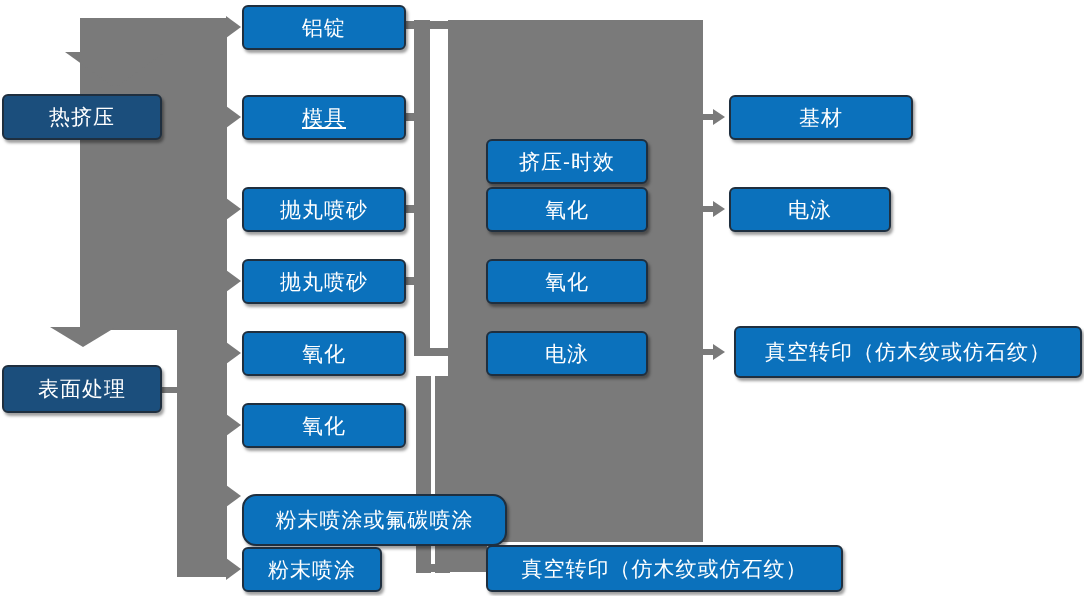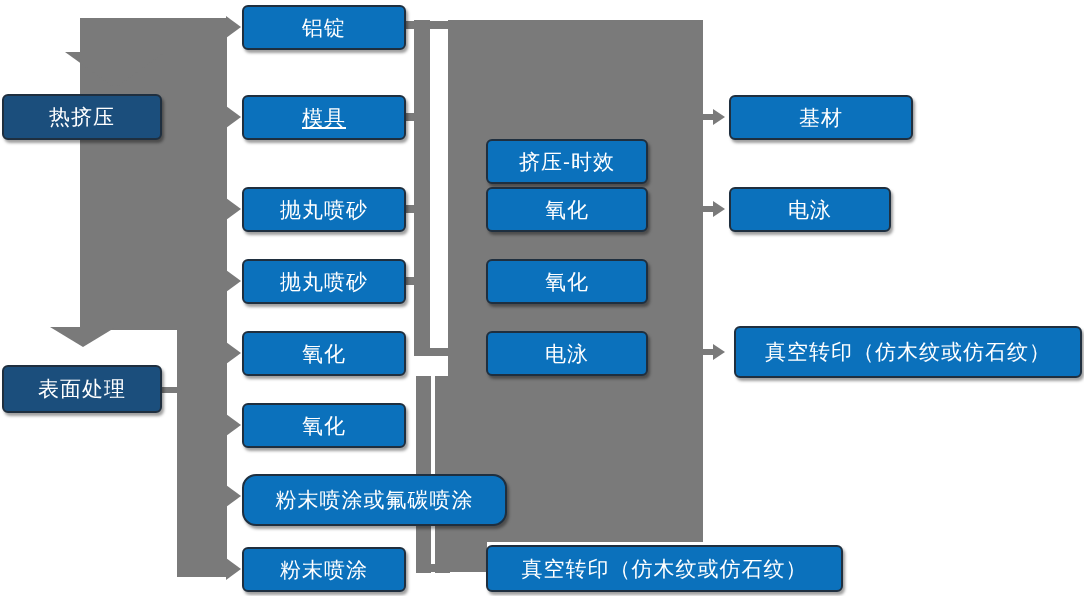--- a/index.html
+++ b/index.html
@@ -63,22 +63,22 @@
 
   <div class="box dark" style="left:2px;top:365px;width:160px;height:48px;">表面处理</div>
   <div class="box dark" style="left:2px;top:94px;width:160px;height:46px;">热挤压</div>
 
   <div class="box" style="left:242px;top:5px;width:164px;height:45px;">铝锭</div>
   <div class="box" style="left:242px;top:95px;width:164px;height:45px;text-decoration:underline;">模具</div>
   <div class="box" style="left:242px;top:187px;width:164px;height:45px;">抛丸喷砂</div>
   <div class="box" style="left:242px;top:259px;width:164px;height:45px;">抛丸喷砂</div>
   <div class="box" style="left:242px;top:331px;width:164px;height:45px;">氧化</div>
   <div class="box" style="left:242px;top:403px;width:164px;height:45px;">氧化</div>
-  <div class="box" style="left:242px;top:474px;width:265px;height:52px;border-radius:14px;">粉末喷涂或氟碳喷涂</div>
-  <div class="box" style="left:242px;top:547px;width:164px;height:45px;">粉末喷涂</div>
+  <div class="box" style="left:242px;top:494px;width:265px;height:52px;border-radius:14px;">粉末喷涂或氟碳喷涂</div>
+  <div class="box" style="left:242px;top:547px;width:140px;height:45px;">粉末喷涂</div>
 
   <div class="box" style="left:486px;top:95px;width:162px;height:45px;margin-top:44px;">挤压-时效</div>
   <div class="box" style="left:486px;top:187px;width:162px;height:45px;">氧化</div>
   <div class="box" style="left:486px;top:259px;width:162px;height:45px;">氧化</div>
   <div class="box" style="left:486px;top:331px;width:162px;height:45px;">电泳</div>
   <div class="box" style="left:486px;top:545px;width:357px;height:47px;">真空转印（仿木纹或仿石纹）</div>
 
   <div class="box" style="left:729px;top:95px;width:184px;height:45px;">基材</div>
   <div class="box" style="left:729px;top:187px;width:162px;height:45px;">电泳</div>
   <div class="box" style="left:734px;top:326px;width:348px;height:52px;">真空转印（仿木纹或仿石纹）</div>

